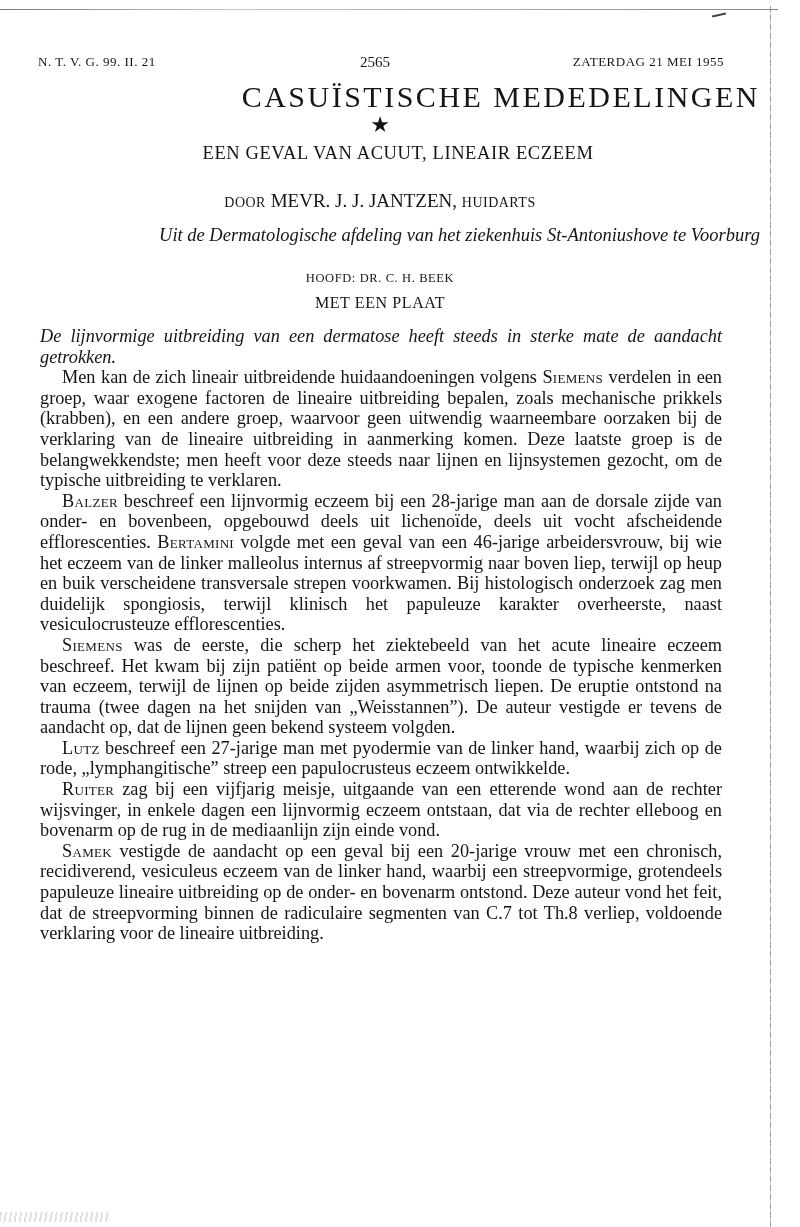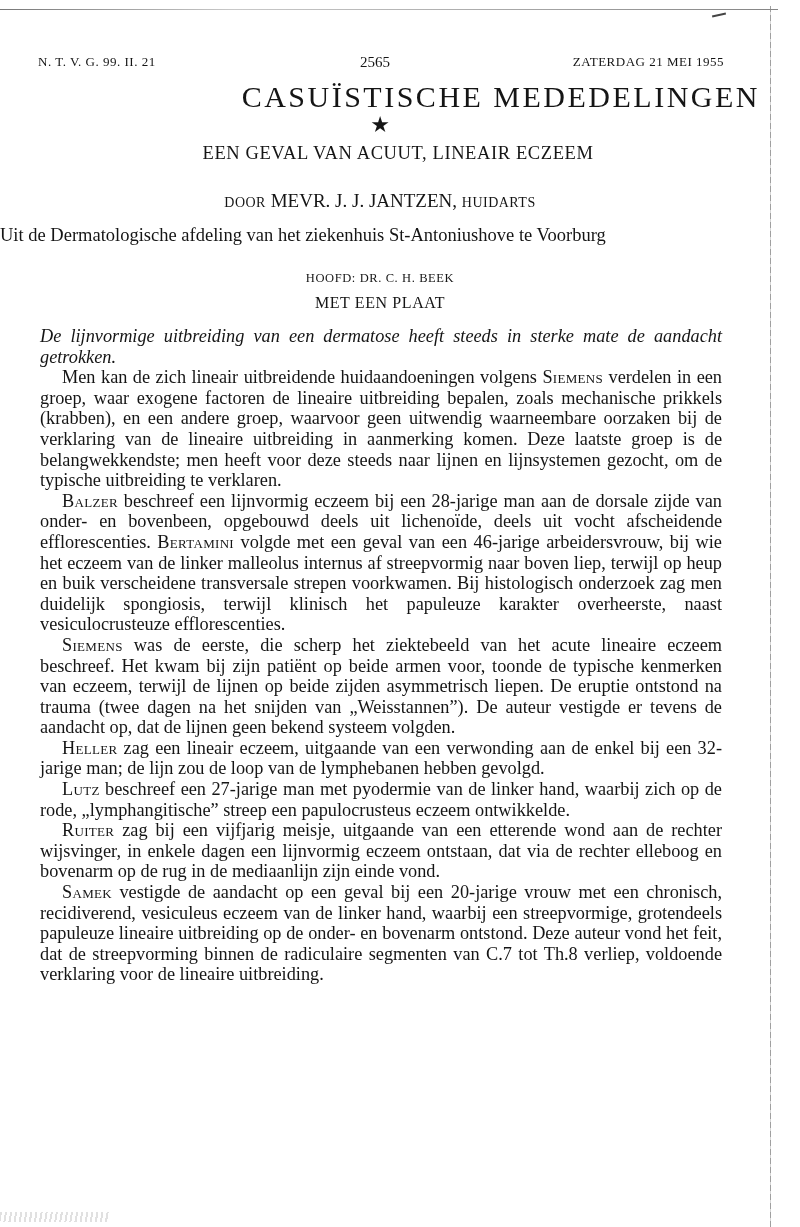--- a/index.html
+++ b/index.html
@@ -90,22 +90,23 @@
       width: 760px;
       text-align: center;
       font-size: 19px;
     }
     .byline .sc { font-size: 14px; }
     .affiliation {
       position: absolute;
       top: 225px;
       left: 0;
       width: 760px;
-      text-align: left;
+      text-align: right;
       font-size: 18.5px;
+      font-style: italic;
     }
     .head-of {
       position: absolute;
       top: 255px;
       left: 0;
       width: 760px;
       text-align: center;
       font-size: 12.5px;
       letter-spacing: 0.6px;
       margin-top: 16px;
@@ -170,20 +171,19 @@
 <div class="body-text">
   <p class="first"><span>De lijnvormige uitbreiding van een dermatose heeft steeds in sterke mate de aandacht getrokken.</span></p>
 
   <p><span>Men kan de zich lineair uitbreidende huidaandoeningen volgens </span><span class="name">Siemens</span><span> verdelen in een groep, waar exogene factoren de lineaire uitbreiding bepalen, zoals mechanische prikkels (krabben), en een andere groep, waarvoor geen uitwendig waarneembare oorzaken bij de verklaring van de lineaire uitbreiding in aanmerking komen. Deze laatste groep is de belangwekkendste; men heeft voor deze steeds naar lijnen en lijnsystemen gezocht, om de typische uitbreiding te verklaren.</span></p>
 
 
   <p><span class="name">Balzer</span><span> beschreef een lijnvormig eczeem bij een 28-jarige man aan de dorsale zijde van onder- en bovenbeen, opgebouwd deels uit lichenoïde, deels uit vocht afscheidende efflorescenties. </span><span class="name">Bertamini</span><span> volgde met een geval van een 46-jarige arbeidersvrouw, bij wie het eczeem van de linker malleolus internus af streepvormig naar boven liep, terwijl op heup en buik verscheidene transversale strepen voorkwamen. Bij histologisch onderzoek zag men duidelijk spongiosis, terwijl klinisch het papuleuze karakter overheerste, naast vesiculocrusteuze efflorescenties.</span></p>
 
   <p><span class="name">Siemens</span><span> was de eerste, die scherp het ziektebeeld van het acute lineaire eczeem beschreef. Het kwam bij zijn patiënt op beide armen voor, toonde de typische kenmerken van eczeem, terwijl de lijnen op beide zijden asymmetrisch liepen. De eruptie ontstond na trauma (twee dagen na het snijden van „Weisstannen”). De auteur vestigde er tevens de aandacht op, dat de lijnen geen bekend systeem volgden.</span></p>
 
-  <p><span class="name">Heller</span><span> zag een lineair eczeem, uitgaande van een verwonding aan de enkel bij een 32-jarige man; de lijn zou de loop van de lymphebanen hebben gevolgd.</span></p>
 
   <p><span class="name">Lutz</span><span> beschreef een 27-jarige man met pyodermie van de linker hand, waarbij zich op de rode, „lymphangitische” streep een papulocrusteus eczeem ontwikkelde.</span></p>
 
   <p><span class="name">Ruiter</span><span> zag bij een vijfjarig meisje, uitgaande van een etterende wond aan de rechter wijsvinger, in enkele dagen een lijnvormig eczeem ontstaan, dat via de rechter elleboog en bovenarm op de rug in de mediaanlijn zijn einde vond.</span></p>
 
   <p><span class="name">Samek</span><span> vestigde de aandacht op een geval bij een 20-jarige vrouw met een chronisch, recidiverend, vesiculeus eczeem van de linker hand, waarbij een streepvormige, grotendeels papuleuze lineaire uitbreiding op de onder- en bovenarm ontstond. Deze auteur vond het feit, dat de streepvorming binnen de radiculaire segmenten van C.7 tot Th.8 verliep, voldoende verklaring voor de lineaire uitbreiding.</span></p>
 </div>
 
 </body></html>

